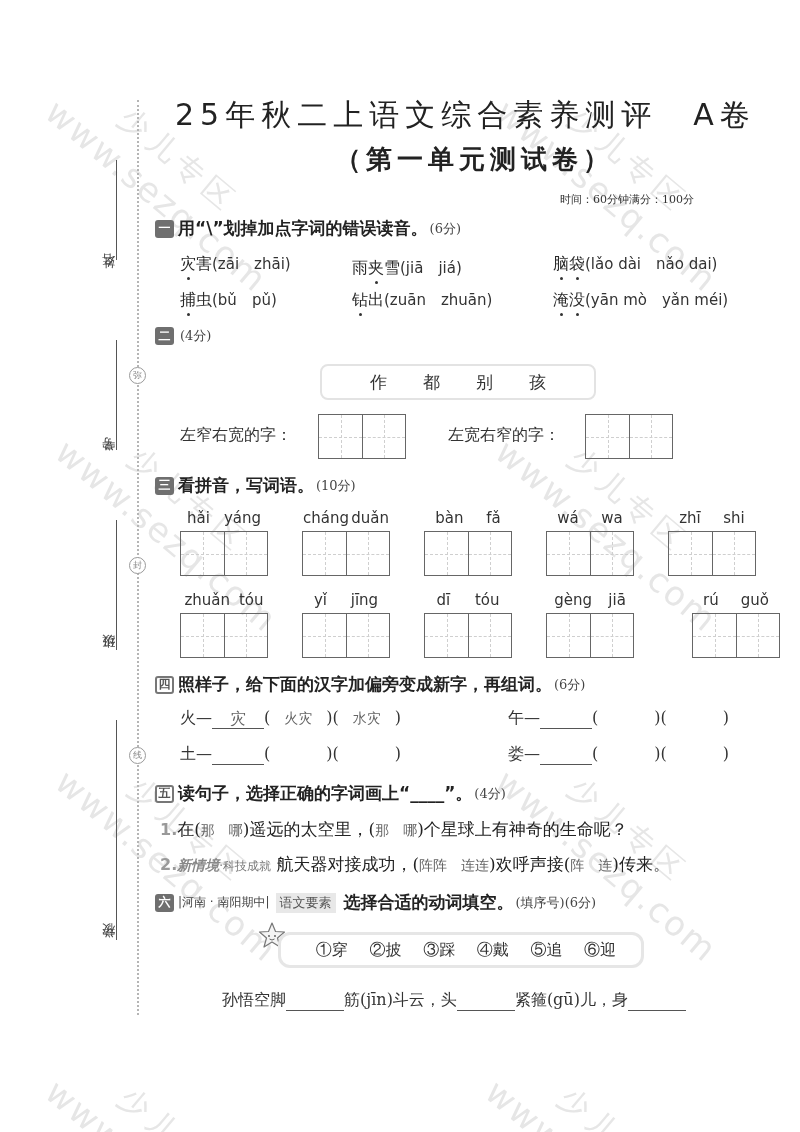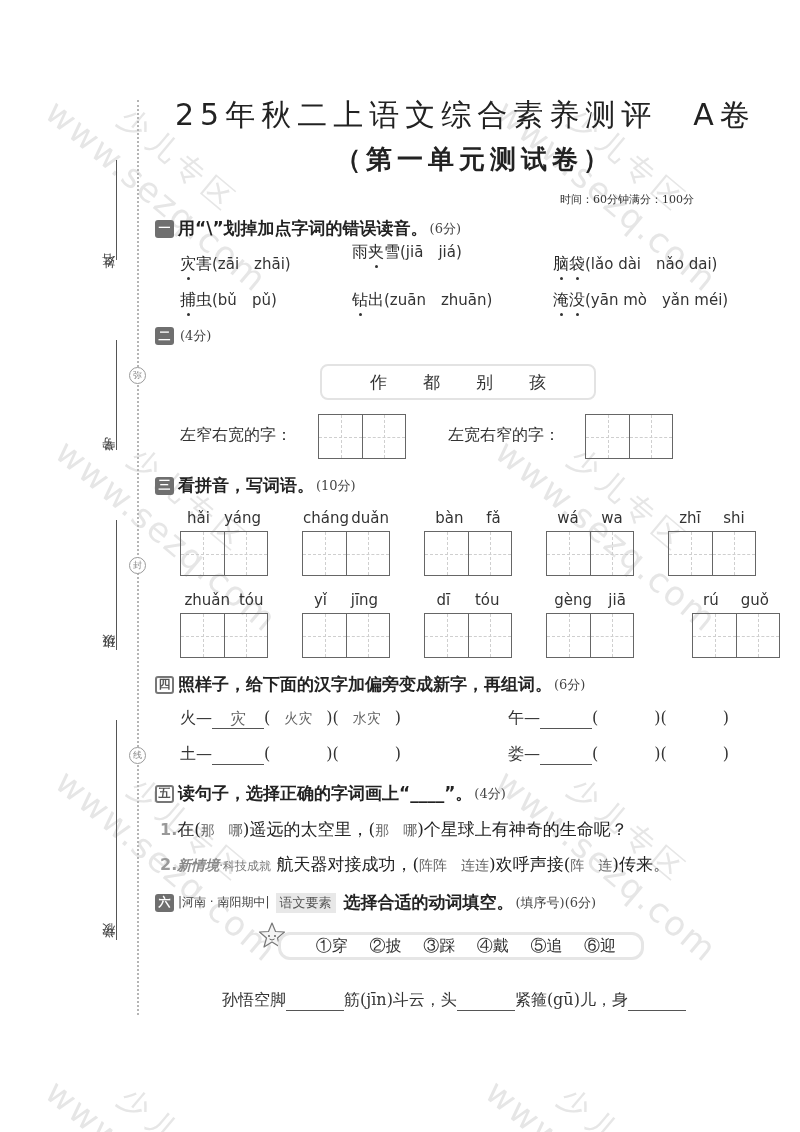--- a/index.html
+++ b/index.html
@@ -57,21 +57,21 @@
   .paren .in { display: inline-block; width: 56px; text-align: center; color: #666; font-size: 14px; }
 
   
   .s5row { position: absolute; left: 160px; font-size: 17px; color: #222; white-space: nowrap; }
   .num { font-family: "DejaVu Sans", sans-serif; font-weight: bold; color: #999; font-size: 16px; }
   .opt { color: #666; font-size: 14px; }
   .ctx { font-family: "DejaVu Sans", sans-serif; font-size: 14px; color: #888; font-style: italic; font-weight: bold; }
   .ctx small { font-size: 12px; font-style: normal; font-weight: normal; color: #777; }
 
   
-  .verb-box { position: absolute; top: 932px; left: 278px; width: 366px; height: 28px; border: 3px solid #e6e6e6; border-radius: 12px; display: flex; align-items: center; justify-content: space-around; padding: 0 14px 0 24px; font-size: 16px; color: #333; }
+  .verb-box { position: absolute; top: 932px; left: 278px; width: 366px; height: 36px; border: 3px solid #e6e6e6; border-radius: 12px; display: flex; align-items: center; justify-content: space-around; padding: 0 14px 0 24px; font-size: 16px; color: #333; }
   .star { position: absolute; top: 921px; left: 257px; width: 30px; height: 30px; }
   .s6line { position: absolute; top: 990px; left: 222px; font-size: 16px; color: #333; white-space: nowrap; }
   .s6line .ub { display: inline-block; width: 58px; border-bottom: 1px solid #555; height: 18px; vertical-align: bottom; }
 </style>
 </head>
 <body>
 
 <div class="wm" style="left:90px;top:60px;">
     <span class="cn">少儿专区</span>
     <span class="url">www.sezq.com</span>
@@ -125,21 +125,21 @@
 </div>
 
 <div class="sec" style="top:217px;">
   <span class="badge">一</span>
   <span class="sec-title">用“\”划掉加点字词的错误读音。</span>
   <span class="sec-score">(6分)</span>
 </div>
 <div class="s1item" style="left:180px;top:254px;">
   <span class="dot">灾</span><span>害</span><span class="py">(zāi　zhāi)</span>
 </div>
-<div class="s1item" style="left:352px;top:242px;">
+<div class="s1item" style="left:352px;top:258px;">
   <span>雨</span><span class="dot">夹</span><span>雪</span><span class="py">(jiā　jiá)</span>
 </div>
 <div class="s1item" style="left:553px;top:254px;">
   <span class="dot">脑</span><span class="dot">袋</span><span class="py">(lǎo dài　nǎo dai)</span>
 </div>
 <div class="s1item" style="left:180px;top:290px;">
   <span class="dot">捕</span><span>虫</span><span class="py">(bǔ　pǔ)</span>
 </div>
 <div class="s1item" style="left:352px;top:290px;">
   <span class="dot">钻</span><span>出</span><span class="py">(zuān　zhuān)</span>

